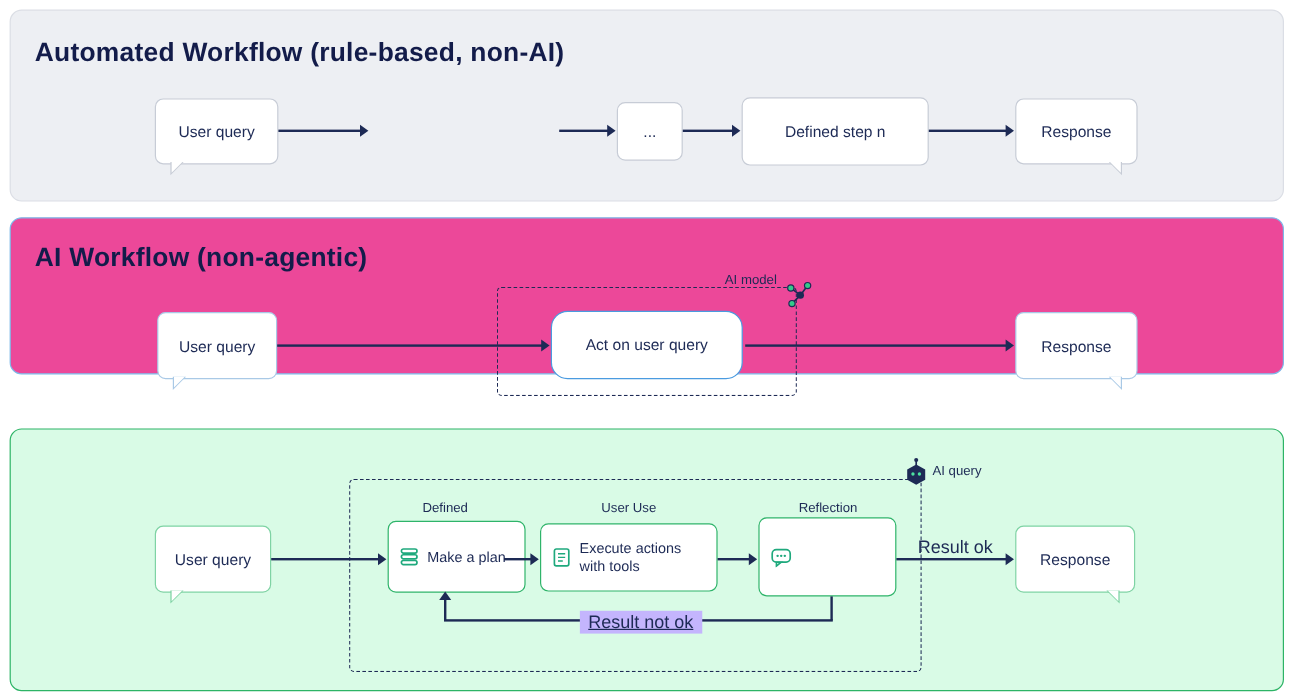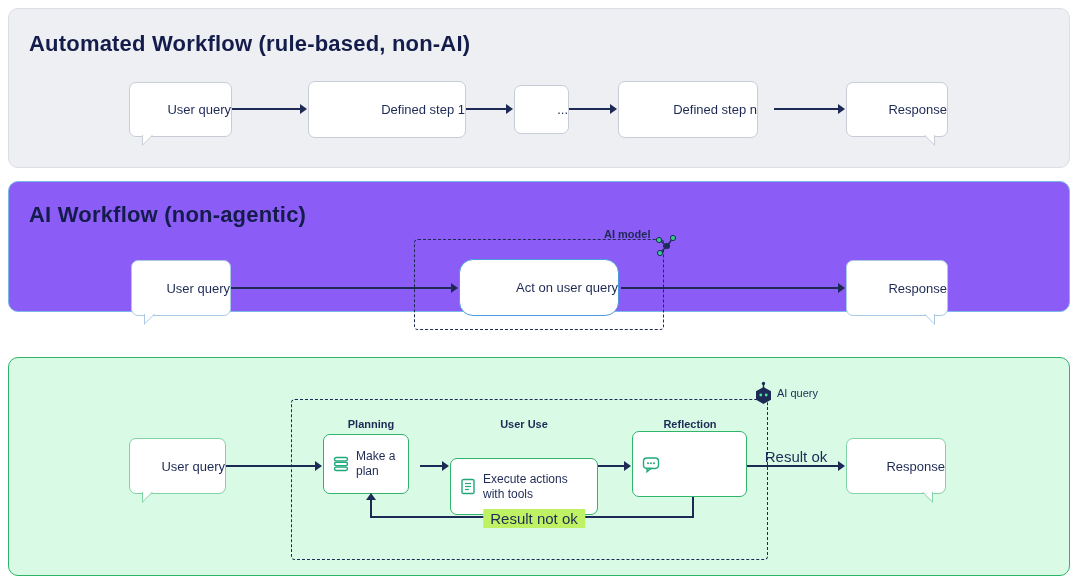--- a/index.html
+++ b/index.html
@@ -1,74 +1,71 @@
 <!DOCTYPE html>
 <html><head>
 <meta charset="utf-8">
 <style>
   html,body{margin:0;padding:0;background:#fff;}
   .stage{position:relative;width:1080px;height:583px;background:#fff;overflow:hidden;
          font-family:"Liberation Sans",sans-serif;color:#1d2a55;}
   .panel{position:absolute;border-radius:10px;box-sizing:border-box;}
   .p1{left:8px;top:8px;width:1062px;height:160px;background:#edeff3;border:1px solid #dbdee5;padding-left:30px;}
-  .p2{left:8px;top:181px;width:1062px;height:131px;background:#8b5cf6;border:1.5px solid #7cb9e9;}
+  .p2{left:8px;top:181px;width:1062px;height:131px;background:#ec4899;border:1.5px solid #7cb9e9;}
   .p3{left:8px;top:357px;width:1062px;height:219px;background:#d9fbe6;border:1.5px solid #2db466;}
   .title{position:absolute;margin:0;font-size:22px;font-weight:bold;letter-spacing:.2px;color:#131c4a;}
   .node{position:absolute;background:#fff;border-radius:7px;display:flex;align-items:center;
-        justify-content:flex-end;font-size:13px;color:#1d2a55;box-sizing:border-box;text-align:center;}
+        justify-content:center;font-size:13px;color:#1d2a55;box-sizing:border-box;text-align:center;}
   .bubble{--bc:#c7ccd6;border:1px solid var(--bc);}
   .bubble::before{content:"";position:absolute;bottom:-10px;left:12px;width:0;height:0;
         border-top:11px solid var(--bc);border-right:11px solid transparent;}
   .bubble::after{content:"";position:absolute;bottom:-8px;left:13px;width:0;height:0;
         border-top:9px solid #fff;border-right:9px solid transparent;}
   .tail-right::before{left:auto;right:12px;border-right:none;border-left:11px solid transparent;}
   .tail-right::after{left:auto;right:13px;border-right:none;border-left:9px solid transparent;}
   .b2{--bc:#a9c9e6;}
   .b3{--bc:#7fd3a4;}
   .plain{border:1px solid #c7ccd6;}
   .bluebox{border:1.5px solid #4a9be0;}
   .gnode{border:1.5px solid #2fb46a;justify-content:flex-start;text-align:left;gap:7px;
          padding:0 9px;font-size:12px;line-height:1.25;}
   .dashed{position:absolute;border:1.5px dashed #1d2a55;border-radius:4px;box-sizing:border-box;}
   .hl{position:absolute;height:2px;background:#1d2a55;}
   .hl.ah::after{content:"";position:absolute;right:-6px;top:-4px;width:0;height:0;
         border-left:7px solid #1d2a55;border-top:5px solid transparent;border-bottom:5px solid transparent;}
   .vl{position:absolute;width:2px;background:#1d2a55;}
   .vl.ah-up::after{content:"";position:absolute;top:-6px;left:-4px;width:0;height:0;
         border-bottom:7px solid #1d2a55;border-left:5px solid transparent;border-right:5px solid transparent;}
-  .small-label{position:absolute;font-size:11px;font-weight:700;color:#1d2a55;white-space:nowrap;}
+  .small-label{position:absolute;font-size:11px;font-weight:400;color:#1d2a55;white-space:nowrap;}
   .center-x{transform:translateX(-50%);}
   .edge-label{position:absolute;font-size:15px;color:#1d2a55;white-space:nowrap;}
-  .loop-label{background:#bef264;padding:1px 7px;z-index:3;}
+  .loop-label{background:#c4b5fd;padding:1px 7px;z-index:3;text-decoration:underline;}
   .icon{display:inline-flex;flex:0 0 auto;}
 </style>
 </head>
 <body>
 
 <div class="stage">
 
   <section class="panel p1">
     <h2 class="title" style="left:20px;top:22px;">Automated Workflow (rule-based, non-AI)</h2>
 
     <div class="node bubble" style="left:120px;top:73px;width:103px;height:55px;">
       <span>User query</span>
     </div>
     <div class="hl ah" style="left:223px;top:99px;width:69px;"></div>
 
-    <div class="node plain" style="left:299px;top:72px;width:158px;height:57px;">
-      <span>Defined step 1</span>
-    </div>
     <div class="hl ah" style="left:457px;top:99px;width:41px;"></div>
 
     <div class="node plain" style="left:505px;top:76px;width:55px;height:49px;">
       <span>...</span>
     </div>
     <div class="hl ah" style="left:560px;top:99px;width:42px;"></div>
 
-    <div class="node plain" style="left:609px;top:72px;width:140px;height:57px;">
+    <div class="node plain" style="left:609px;top:72px;width:156px;height:57px;">
       <span>Defined step n</span>
     </div>
     <div class="hl ah" style="left:765px;top:99px;width:65px;"></div>
 
     <div class="node bubble tail-right" style="left:837px;top:73px;width:102px;height:55px;">
       <span>Response</span>
     </div>
   </section>
 
   <section class="panel p2">
@@ -119,35 +116,35 @@
         <circle cx="14.2" cy="14" r="1.4" fill="#4de3a0"></circle>
       </svg>
     </span>
     <span class="small-label" style="left:768px;top:29px;font-weight:normal;">AI query</span>
 
     <div class="node bubble b3" style="left:120px;top:80px;width:97px;height:56px;">
       <span>User query</span>
     </div>
     <div class="hl ah" style="left:217px;top:107px;width:90px;"></div>
 
-    <span class="small-label center-x" style="left:362px;top:60px;">Planning</span>
-    <div class="node gnode" style="left:314px;top:76px;width:86px;height:60px;">
+    <span class="small-label center-x" style="left:362px;top:60px;">Defined</span>
+    <div class="node gnode" style="left:314px;top:76px;width:115px;height:60px;">
       <span class="icon">
         <svg width="16" height="16" viewBox="0 0 16 16">
           <rect x="1.5" y="1.5" width="13" height="3.4" rx="1.7" fill="none" stroke="#1fa97d" stroke-width="1.4"></rect>
           <rect x="1.5" y="6.3" width="13" height="3.4" rx="1.7" fill="none" stroke="#1fa97d" stroke-width="1.4"></rect>
           <rect x="1.5" y="11.1" width="13" height="3.4" rx="1.7" fill="none" stroke="#1fa97d" stroke-width="1.4"></rect>
         </svg>
       </span>
       <span>Make a plan</span>
     </div>
     <div class="hl ah" style="left:411px;top:107px;width:23px;"></div>
 
     <span class="small-label center-x" style="left:515px;top:60px;">User Use</span>
-    <div class="node gnode" style="left:441px;top:78px;width:148px;height:57px;margin-top:22px;">
+    <div class="node gnode" style="left:441px;top:78px;width:148px;height:57px;">
       <span class="icon">
         <svg width="16" height="17" viewBox="0 0 16 17">
           <rect x="2" y="1.5" width="12" height="14" rx="1.6" fill="none" stroke="#1fa97d" stroke-width="1.4"></rect>
           <line x1="5" y1="5.5" x2="11" y2="5.5" stroke="#1fa97d" stroke-width="1.2"></line>
           <line x1="5" y1="8.5" x2="11" y2="8.5" stroke="#1fa97d" stroke-width="1.2"></line>
           <line x1="5" y1="11.5" x2="9" y2="11.5" stroke="#1fa97d" stroke-width="1.2"></line>
         </svg>
       </span>
       <span>Execute actions with tools</span>
     </div>

